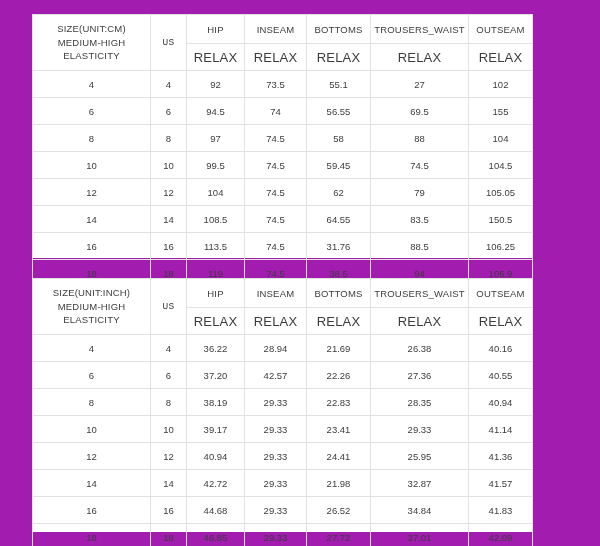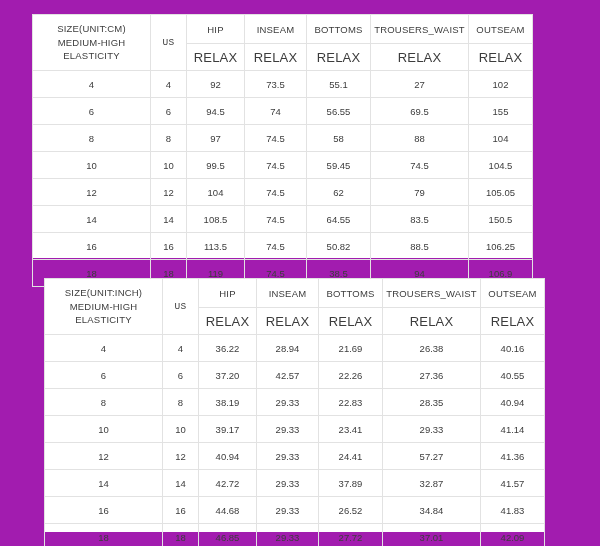--- a/index.html
+++ b/index.html
@@ -25,21 +25,21 @@
     background: #ffffff;
     box-sizing: border-box;
   }
   #card-cm {
     left: 32px;
     top: 14px;
     width: 500px;
     height: 244px;
   }
   #card-inch {
-    left: 44px;
+    left: 32px;
     top: 278px;
     width: 500px;
     height: 254px;
   }
   table.size-table {
     border-collapse: collapse;
     width: 100%;
     height: 100%;
     table-layout: fixed;
   }
@@ -190,21 +190,21 @@
           <td>74.5</td>
           <td>64.55</td>
           <td>83.5</td>
           <td>150.5</td>
         </tr>
         <tr>
           <td>16</td>
           <td>16</td>
           <td>113.5</td>
           <td>74.5</td>
-          <td>50.82</td>
+          <td>31.76</td>
           <td>88.5</td>
           <td>106.25</td>
         </tr>
         <tr>
           <td>18</td>
           <td>18</td>
           <td>119</td>
           <td>74.5</td>
           <td>38.5</td>
           <td>94</td>
@@ -282,29 +282,29 @@
           <td>23.41</td>
           <td>29.33</td>
           <td>41.14</td>
         </tr>
         <tr>
           <td>12</td>
           <td>12</td>
           <td>40.94</td>
           <td>29.33</td>
           <td>24.41</td>
-          <td>57.27</td>
+          <td>25.95</td>
           <td>41.36</td>
         </tr>
         <tr>
           <td>14</td>
           <td>14</td>
           <td>42.72</td>
           <td>29.33</td>
-          <td>37.89</td>
+          <td>21.98</td>
           <td>32.87</td>
           <td>41.57</td>
         </tr>
         <tr>
           <td>16</td>
           <td>16</td>
           <td>44.68</td>
           <td>29.33</td>
           <td>26.52</td>
           <td>34.84</td>

